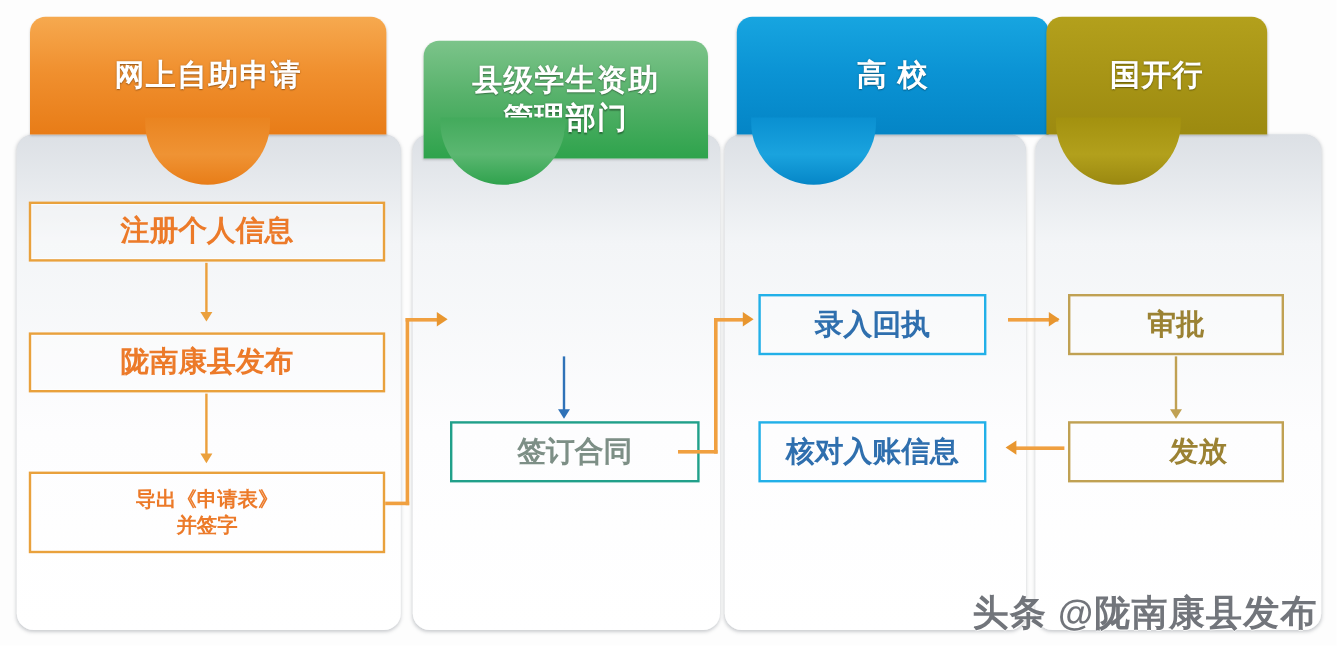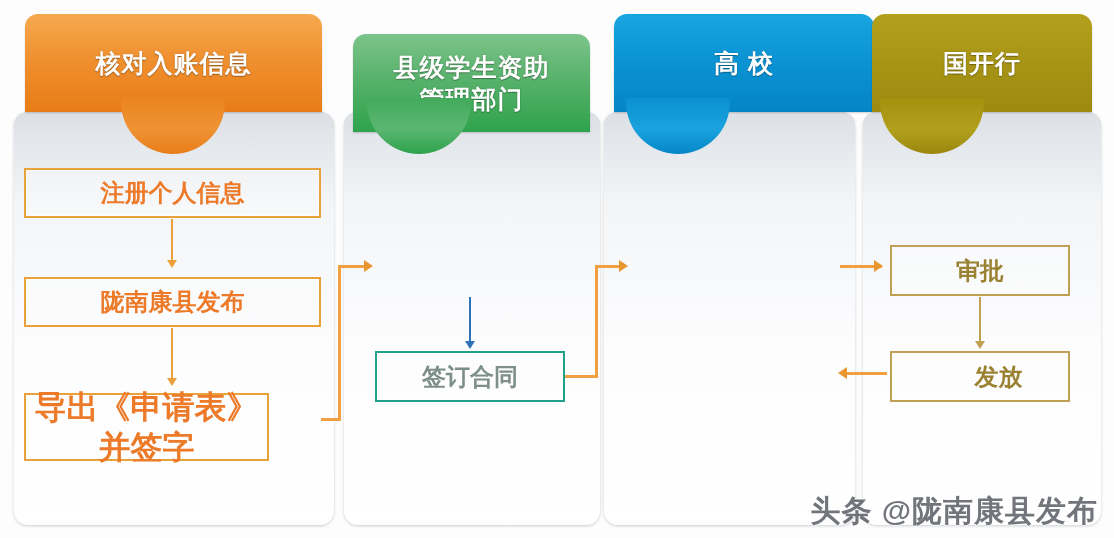--- a/index.html
+++ b/index.html
@@ -78,70 +78,76 @@
 </style>
 </head>
 <body>
 
 <div id="stage">
 
   <div class="panel" style="left:14px;width:320px;">
     <div class="panel-inner"></div>
   </div>
   <div class="tab orange" style="left:25px;width:297px;">
-    <div class="tab-label">核对入账信息</div>
+    <div class="tab-label">网上自助申请</div>
   </div>
   <div class="tongue orange" style="left:173px;"></div>
 
   <div class="node o" style="left:24px;top:168px;width:297px;height:50px;font-size:24px;text-align:right;">
     <span>注册个人信息</span>
   </div>
   <div class="vline o" style="left:171px;top:219px;height:43px;"></div>
   <div class="vhead o" style="left:167px;top:260px;"></div>
 
   <div class="node o" style="left:24px;top:277px;width:297px;height:50px;font-size:24px;">
     <span>陇南康县发布</span>
   </div>
   <div class="vline o" style="left:171px;top:328px;height:52px;"></div>
   <div class="vhead o" style="left:167px;top:378px;"></div>
 
-  <div class="node o" style="left:24px;top:393px;width:245px;height:68px;font-size:32px;white-space:pre-line;">
+  <div class="node o" style="left:24px;top:393px;width:297px;height:68px;font-size:17px;white-space:pre-line;">
     <span>导出《申请表》
 并签字</span>
   </div>
 
   <div class="panel" style="left:344px;width:256px;">
     <div class="panel-inner"></div>
   </div>
   <div class="tab green" style="left:353px;width:237px;margin-top:20px;">
     <div class="tab-label" style="white-space:pre-line;">县级学生资助
 管理部门</div>
   </div>
   <div class="tongue green" style="left:419px;"></div>
 
   <div class="vline g" style="left:469px;top:297px;height:46px;"></div>
   <div class="vhead g" style="left:465px;top:341px;"></div>
 
-  <div class="node g" style="left:375px;top:351px;width:190px;height:51px;font-size:24px;">
+  <div class="node g" style="left:375px;top:351px;width:208px;height:51px;font-size:24px;">
     <span>签订合同</span>
   </div>
 
   <div class="panel" style="left:604px;width:251px;">
     <div class="panel-inner"></div>
   </div>
   <div class="tab blue" style="left:614px;width:232px;">
     <div class="tab-label">高  校</div>
   </div>
   <div class="tongue blue" style="left:678px;"></div>
 
+  <div class="node b" style="left:632px;top:245px;width:190px;height:51px;font-size:24px;">
+    <span>录入回执</span>
+  </div>
+  <div class="node b" style="left:632px;top:351px;width:190px;height:51px;font-size:24px;">
+    <span>核对入账信息</span>
+  </div>
 
   <div class="panel" style="left:863px;width:238px;">
     <div class="panel-inner"></div>
   </div>
-  <div class="tab gold" style="left:872px;width:220px;">
+  <div class="tab gold" style="left:872px;width:184px;">
     <div class="tab-label">国开行</div>
   </div>
   <div class="tongue gold" style="left:932px;"></div>
 
   <div class="node y" style="left:890px;top:245px;width:180px;height:51px;font-size:24px;">
     <span>审批</span>
   </div>
   <div class="vline y" style="left:979px;top:297px;height:46px;"></div>
   <div class="vhead y" style="left:975px;top:341px;"></div>
 

